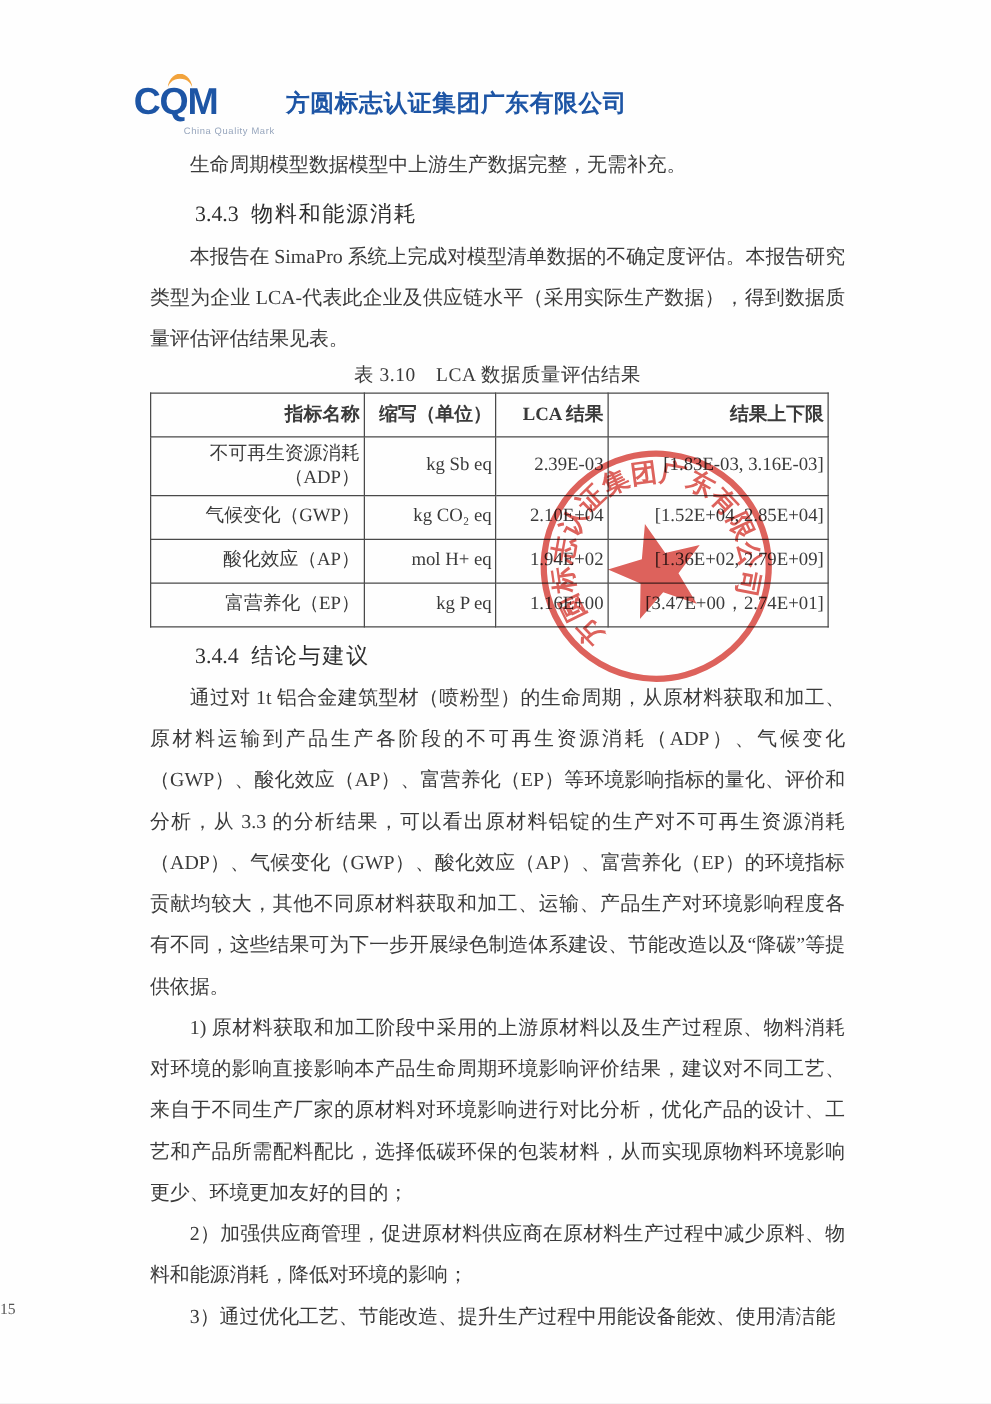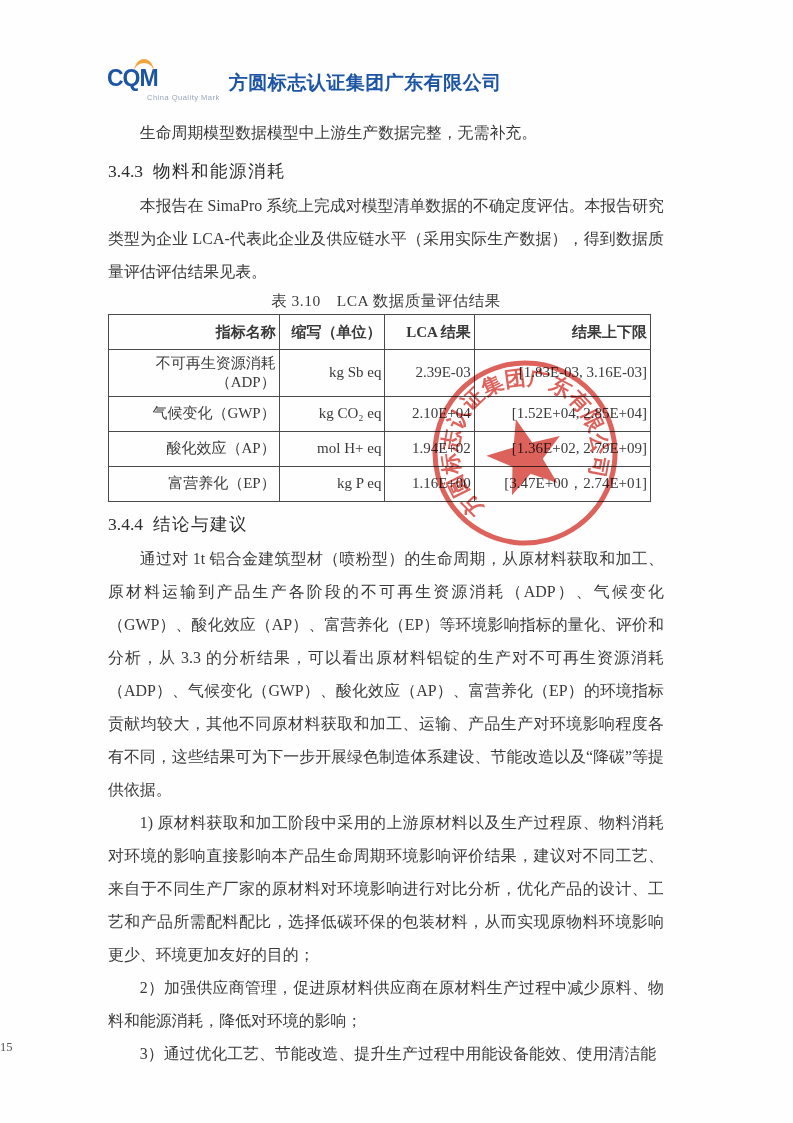--- a/index.html
+++ b/index.html
@@ -5,35 +5,35 @@
   html,body{margin:0;padding:0;background:#e8e8e8;}
   .page{
     position:relative;width:793px;height:1123px;margin:0 auto;
     background:#fefefe;overflow:hidden;
     font-family:"Liberation Serif","DejaVu Serif",serif;color:#333;
   }
   
   .header{position:absolute;left:107px;top:58px;display:flex;align-items:flex-start;}
   .logo{position:relative;padding-top:9px;}
   .logo-text{font-family:"Liberation Sans","DejaVu Sans",sans-serif;font-weight:bold;
-    font-size:23px;line-height:1;color:#1d55a5;letter-spacing:-1px;}
+    font-size:30px;line-height:1;color:#1d55a5;letter-spacing:-1px;}
   .logo-arc{position:absolute;left:27px;top:1px;width:20px;height:9px;
     border-top:4px solid #f2a33c;border-radius:50% 50% 0 0 / 100% 100% 0 0;}
   .logo-sub{font-family:"Liberation Sans","DejaVu Sans",sans-serif;font-size:7.5px;
     color:#96a5bc;letter-spacing:.5px;margin-top:3px;margin-left:40px;}
   .company-name{font-family:"Liberation Sans","DejaVu Sans",sans-serif;font-weight:bold;
     font-size:19px;color:#1d55a5;margin-left:9px;padding-top:12px;letter-spacing:.5px;}
   
-  .content{position:absolute;left:108px;top:116px;width:556px;
+  .content{position:absolute;left:120px;top:116px;width:556px;
     font-size:15.9px;line-height:33px;text-align:justify;color:#3a3a3a;}
   .content p{margin:0;}
   .indent{text-indent:2em;}
   .sec-heading{font-size:17.5px;font-weight:normal;color:#2e2e2e;
     letter-spacing:1.5px;margin:6px 0 2px 0;line-height:32px;}
-  .sec-heading .sec-num{letter-spacing:0;margin-right:10px;}
+  .sec-heading .sec-num{letter-spacing:0;margin-right:10px;margin-left:36px;}
   .caption{text-align:center;text-indent:0;font-size:15.5px;line-height:26px;
     margin:3px 0 3px 0;letter-spacing:.5px;}
   
   table{width:543px;border-collapse:collapse;table-layout:fixed;
     font-size:15px;line-height:1.25;margin-bottom:2px;}
   th,td{border:1.4px solid #4a4a4a;height:26px;text-align:right;
     padding:4px 3px;font-weight:normal;overflow:hidden;}
   th{font-weight:bold;}
   
   .seal{position:absolute;left:426px;top:354px;width:198px;height:198px;

